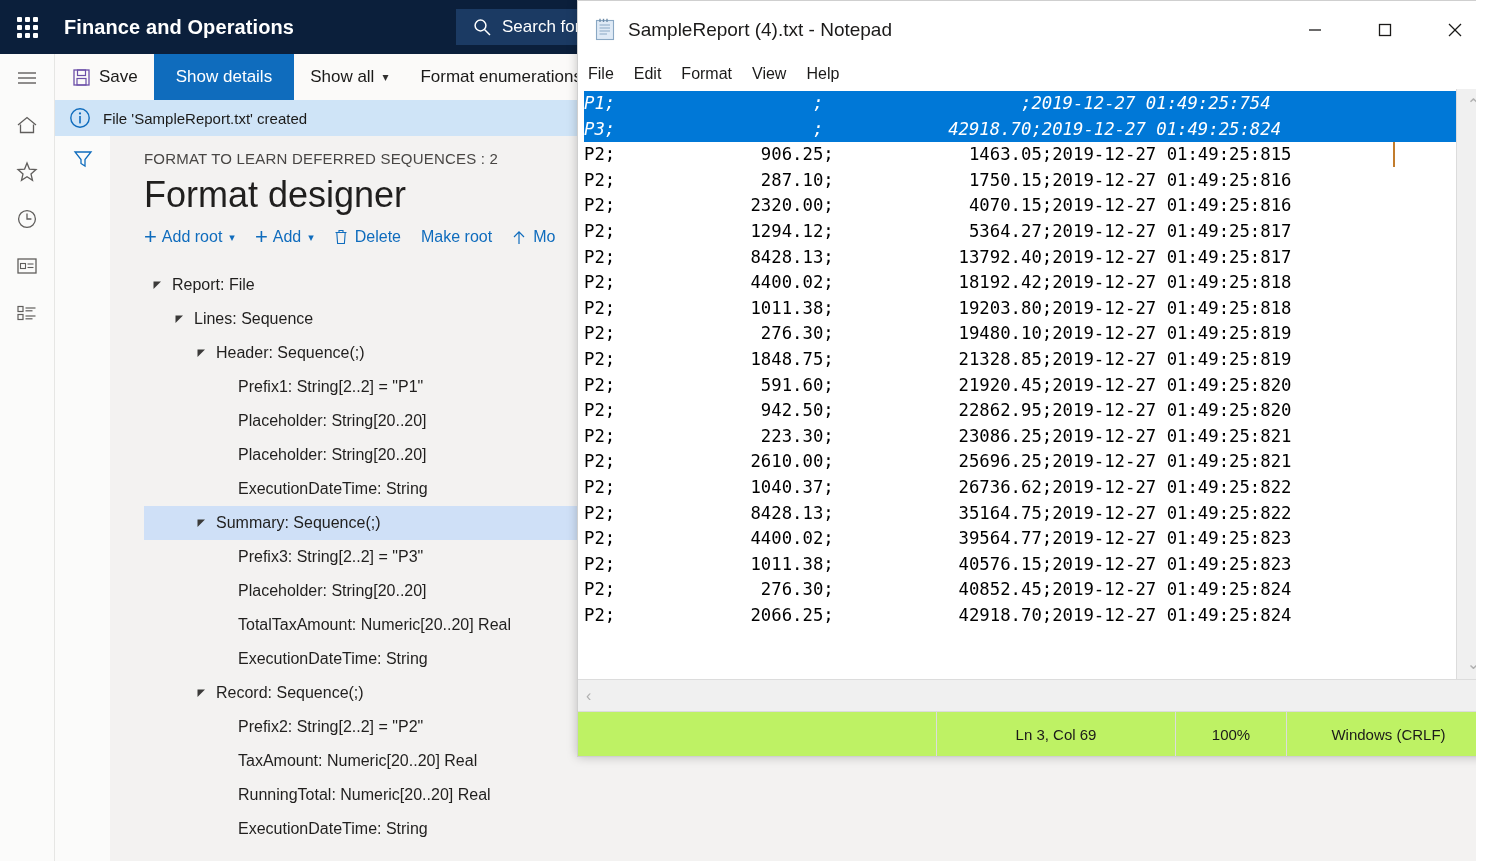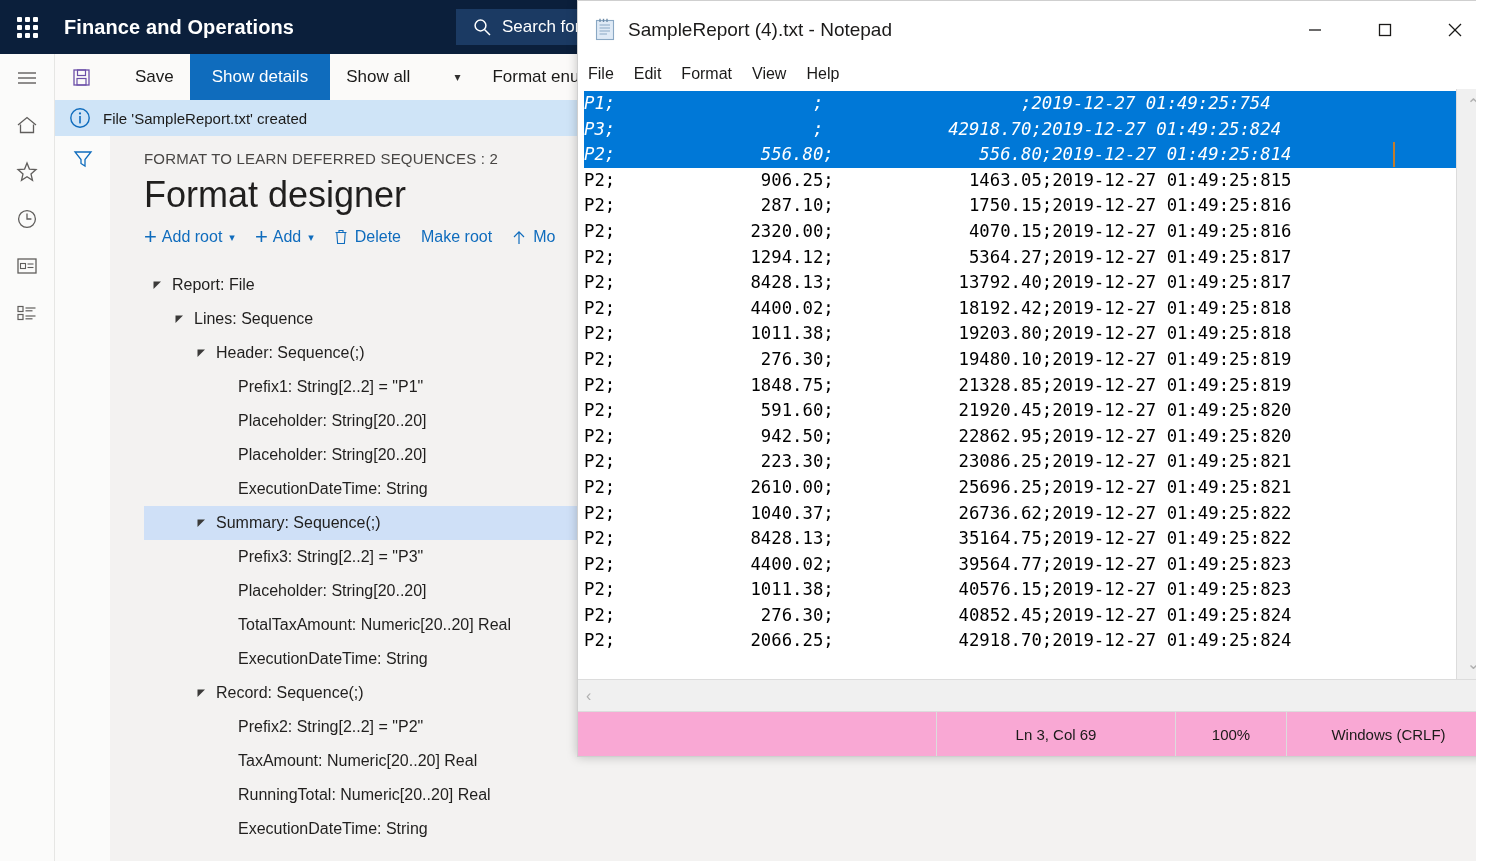--- a/index.html
+++ b/index.html
@@ -47,21 +47,21 @@
   .rail-btn svg { display: block; }
 
   
   .cmdbar {
     position: absolute; left: 55px; top: 54px; right: 0; height: 46px;
     background: #fbfaf9; border-bottom: 1px solid #e6e6e4;
     display: flex; align-items: stretch;
   }
   .cmd-item {
     display: flex; align-items: center; padding: 0 16px; font-size: 17px;
-    color: #1b1a19; white-space: nowrap; cursor: pointer; gap: 36px;
+    color: #1b1a19; white-space: nowrap; cursor: pointer;
   }
   .cmd-item.first { padding-left: 18px; }
   .cmd-item.active { background: #0f6cbd; color: #ffffff; padding: 0 22px; }
   .cmd-chevron { margin-left: 8px; font-size: 12px; color: #323130; }
   .save-ico { margin-right: 9px; display: flex; }
 
   
   .msgbar {
     position: absolute; left: 55px; top: 100px; right: 0; height: 36px;
     background: #cfe4f7; display: flex; align-items: center; padding-left: 14px;
@@ -153,21 +153,21 @@
 
   
   .hsb {
     flex: 0 0 32px; background: #f0f0f0; border-top: 1px solid #dcdcdc;
     display: flex; align-items: center; justify-content: space-between;
     padding: 0 8px; box-sizing: border-box;
   }
   .hsb-arrow { color: #b0b0b0; font-size: 16px; cursor: pointer; }
 
   .np-status {
-    flex: 0 0 44px; border-top: 1px solid #dcdcdc; background: #f9a8d4;
+    flex: 0 0 44px; border-top: 1px solid #dcdcdc; background: #bef264;
     display: flex; align-items: stretch; font-size: 15px; color: #1b1a19;
   }
   .np-status .spacer { flex: 1 1 auto; }
   .np-status .cell {
     display: flex; align-items: center; justify-content: center;
     border-left: 1px solid #dcdcdc; padding: 0 14px; white-space: nowrap;
   }
   .np-status .cell.ln { width: 210px; }
   .np-status .cell.zoom { width: 82px; }
   .np-status .cell.eol { width: 175px; }
@@ -476,21 +476,20 @@
         <span>Edit</span>
         <span>Format</span>
         <span>View</span>
         <span>Help</span>
       </div>
 
     <div class="np-body">
       <div class="np-text" id="np-text">
           <div class="np-line selected">P1;                   ;                   ;2019-12-27 01:49:25:754</div>
           <div class="np-line selected">P3;                   ;            42918.70;2019-12-27 01:49:25:824</div>
-          <div class="np-line selected">P2;              556.80;              556.80;2019-12-27 01:49:25:814</div>
           <div class="np-line">P2;              906.25;             1463.05;2019-12-27 01:49:25:815</div>
           <div class="np-line">P2;              287.10;             1750.15;2019-12-27 01:49:25:816</div>
           <div class="np-line">P2;             2320.00;             4070.15;2019-12-27 01:49:25:816</div>
           <div class="np-line">P2;             1294.12;             5364.27;2019-12-27 01:49:25:817</div>
           <div class="np-line">P2;             8428.13;            13792.40;2019-12-27 01:49:25:817</div>
           <div class="np-line">P2;             4400.02;            18192.42;2019-12-27 01:49:25:818</div>
           <div class="np-line">P2;             1011.38;            19203.80;2019-12-27 01:49:25:818</div>
           <div class="np-line">P2;              276.30;            19480.10;2019-12-27 01:49:25:819</div>
           <div class="np-line">P2;             1848.75;            21328.85;2019-12-27 01:49:25:819</div>
           <div class="np-line">P2;              591.60;            21920.45;2019-12-27 01:49:25:820</div>

